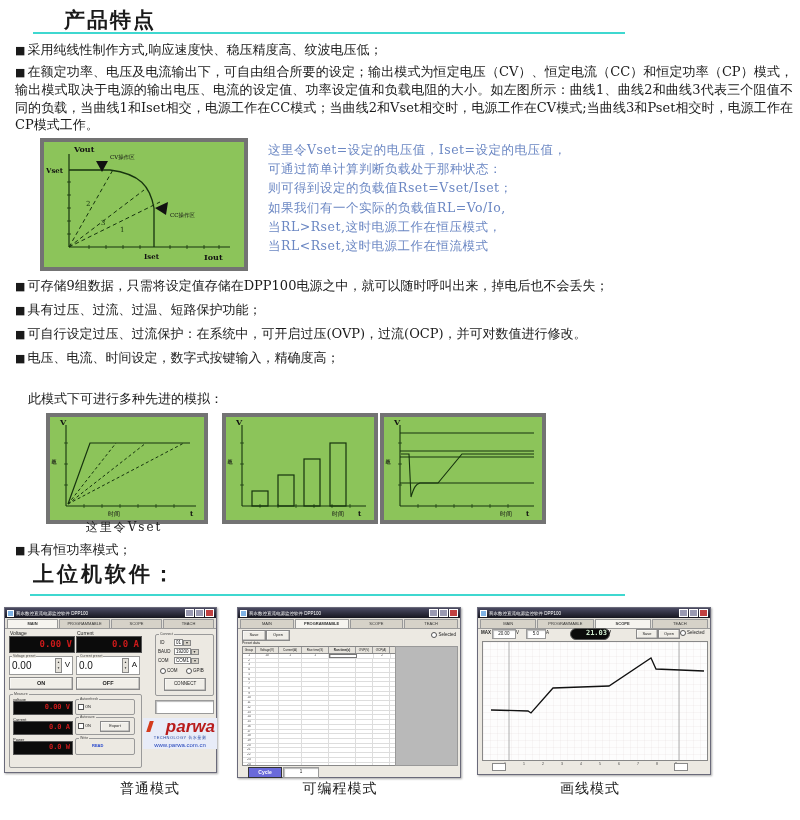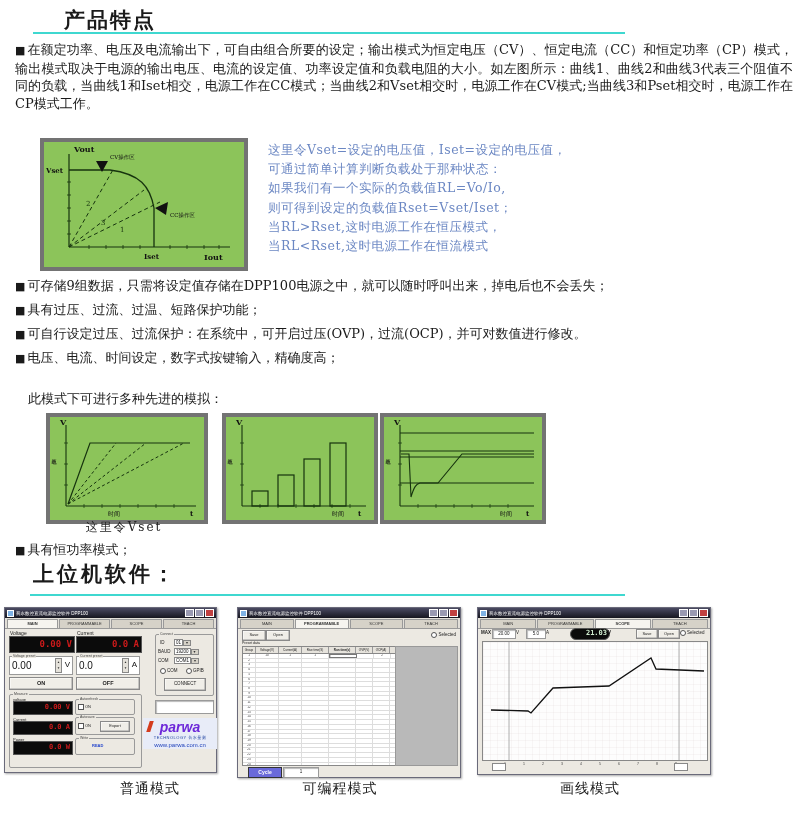--- a/index.html
+++ b/index.html
@@ -46,22 +46,22 @@
   .grp{position:absolute;border:1px solid #9a9a9a;border-radius:2px;}
   .grp-label{position:absolute;top:-3px;left:3px;font-size:3.5px;background:#ece9e2;padding:0 1px;color:#444;white-space:nowrap;}
   .cb{display:inline-block;width:4px;height:4px;border:0.5px solid #555;background:#fff;vertical-align:middle;margin-right:1px;}
   .radio{display:inline-block;width:4px;height:4px;border:0.5px solid #555;border-radius:50%;background:#fff;vertical-align:middle;margin-right:1px;}
   .tinytext{font-size:4px;color:#222;}
   .selrow{position:absolute;font-size:4.5px;color:#222;white-space:nowrap;}
   .selbox{display:inline-block;border:1px solid #888;background:#fff;font-size:4.5px;padding:0 1px;color:#111;}
   .selarrow{display:inline-block;width:6px;background:#d6d2c8;border:0.5px solid #888;font-size:3.5px;text-align:center;color:#333;}
   .sunken{position:absolute;background:#fff;border:1px solid #9a9a9a;box-shadow:inset 1px 1px 1px #bbb;}
   .logo{position:absolute;text-align:center;background:#e8ecf8;padding:1px 2px;}
-  .logo-main{font-size:14px;font-weight:bold;font-style:italic;color:#6d28d9;line-height:16px;
-             font-family:"Liberation Sans",sans-serif;position:relative;}
+  .logo-main{font-size:17px;font-weight:bold;font-style:italic;color:#b91c1c;line-height:16px;
+             font-family:"Liberation Sans",sans-serif;position:relative;text-align:right;}
   .logo-bolt{position:absolute;left:3px;top:2px;width:4px;height:11px;background:#d43c1e;transform:skewX(-18deg);}
   .logo-sub{font-size:4px;color:#1b3fa0;letter-spacing:0.5px;}
   .logo-web{font-size:6px;color:#2244bb;margin-top:2px;}
   
   .pg-table{position:absolute;background:#fff;border:1px solid #888;overflow:hidden;}
   .pg-head{display:flex;height:6px;background:#e6e3dc;border-bottom:0.5px solid #888;}
   .pg-hcell{font-size:3px;color:#222;border-right:0.5px solid #999;overflow:hidden;white-space:nowrap;text-align:center;line-height:6px;}
   .pg-hcell.c4{font-weight:bold;}
   .pg-row{display:flex;height:3.73px;border-bottom:0.25px solid #ddd;}
   .pg-cell{font-size:3px;line-height:3.6px;color:#333;border-right:0.25px solid #ddd;overflow:hidden;text-align:center;}
@@ -78,20 +78,21 @@
   .xtick{position:absolute;top:0;font-size:3.5px;color:#444;}
   .timebox{position:absolute;background:#fff;border:1px solid #888;width:12px;height:6px;}
 </style>
 </head>
 <body>
 
 <div class="page-title">产品特点</div>
 <div class="rule" style="left:33px;top:32px;width:592px;"></div>
 
 <div id="bullets-top" class="bullets" style="top:41px;">
+    <div class="bullet-row"><span class="bullet-marker">■</span><span class="bullet-text">采用纯线性制作方式,响应速度快、稳压精度高、纹波电压低；</span></div>
     <div class="bullet-row"><span class="bullet-marker">■</span><span class="bullet-text">在额定功率、电压及电流输出下，可自由组合所要的设定；输出模式为恒定电压（CV）、恒定电流（CC）和恒定功率（CP）模式，输出模式取决于电源的输出电压、电流的设定值、功率设定值和负载电阻的大小。如左图所示：曲线1、曲线2和曲线3代表三个阻值不同的负载，当曲线1和Iset相交，电源工作在CC模式；当曲线2和Vset相交时，电源工作在CV模式;当曲线3和Pset相交时，电源工作在CP模式工作。</span></div>
   </div>
 
 <div class="greenchart" style="left:40px;top:138px;width:200px;height:125px;">
   <svg width="200" height="125" viewBox="0 0 200 125">
     <line x1="25" y1="12" x2="25" y2="105" stroke="#16330e" stroke-width="1.2"></line>
     <line x1="25" y1="105" x2="186" y2="105" stroke="#16330e" stroke-width="1.2"></line>
     <g stroke="#16330e" stroke-width="0.8">
       <line x1="23" y1="40" x2="27" y2="40"></line>
         <line x1="23" y1="53" x2="27" y2="53"></line>
@@ -121,22 +122,22 @@
     <text x="126" y="75" font-size="5.5" fill="#111">CC操作区</text>
     <text x="42" y="64" font-size="7" fill="#16330e">2</text>
     <text x="57" y="83" font-size="7" fill="#16330e">3</text>
     <text x="76" y="90" font-size="7" fill="#16330e">1</text>
   </svg>
 </div>
 
 <div id="blue-notes" class="blue-notes">
     <div class="blue-line">这里令Vset=设定的电压值，Iset=设定的电压值，</div>
     <div class="blue-line">可通过简单计算判断负载处于那种状态：</div>
+    <div class="blue-line">则可得到设定的负载值Rset=Vset/Iset；</div>
     <div class="blue-line">如果我们有一个实际的负载值RL=Vo/Io,</div>
-    <div class="blue-line">则可得到设定的负载值Rset=Vset/Iset；</div>
     <div class="blue-line">当RL&gt;Rset,这时电源工作在恒压模式，</div>
     <div class="blue-line">当RL&lt;Rset,这时电源工作在恒流模式</div>
   </div>
 
 <div id="bullets-mid" class="bullets" style="top:278px;">
     <div class="bullet-row"><span class="bullet-marker">■</span><span class="bullet-text">可存储9组数据，只需将设定值存储在DPP100电源之中，就可以随时呼叫出来，掉电后也不会丢失；</span></div>
     <div class="bullet-row"><span class="bullet-marker">■</span><span class="bullet-text">具有过压、过流、过温、短路保护功能；</span></div>
     <div class="bullet-row"><span class="bullet-marker">■</span><span class="bullet-text">可自行设定过压、过流保护：在系统中，可开启过压(OVP)，过流(OCP)，并可对数值进行修改。</span></div>
     <div class="bullet-row"><span class="bullet-marker">■</span><span class="bullet-text">电压、电流、时间设定，数字式按键输入，精确度高；</span></div>
   </div>

